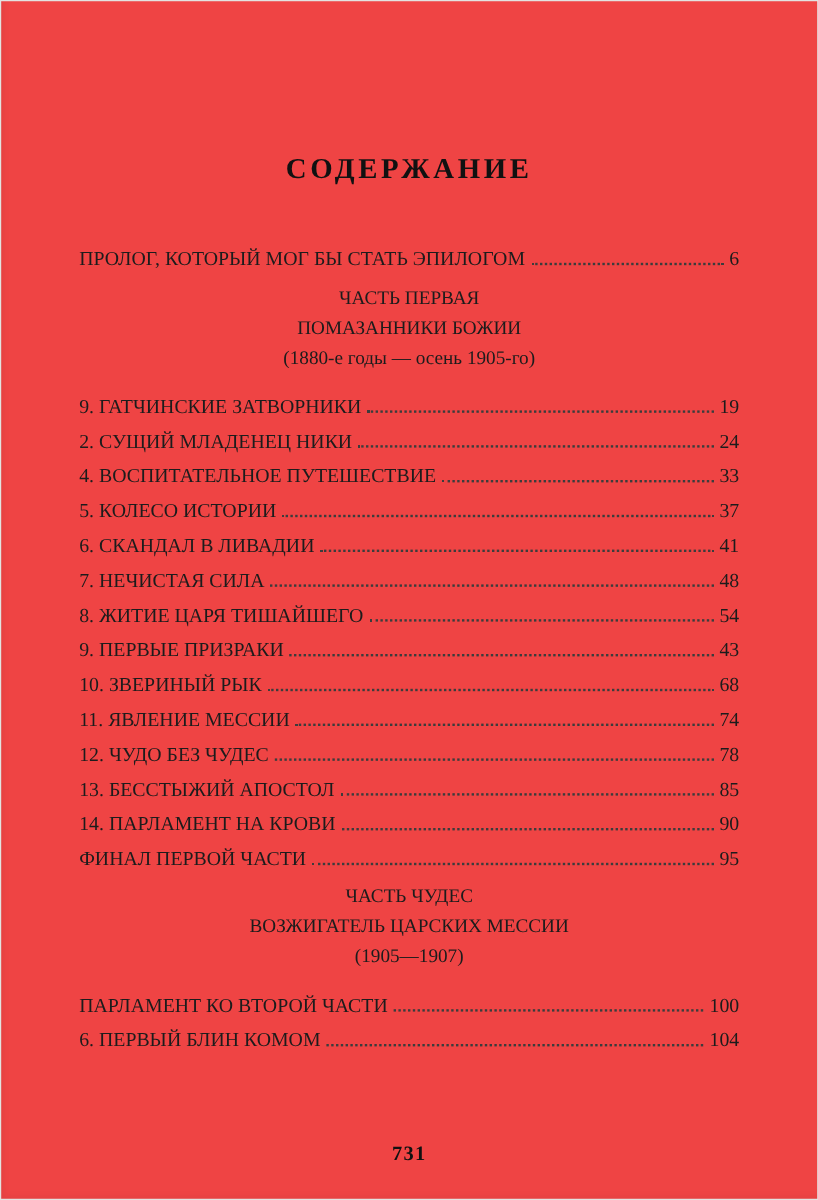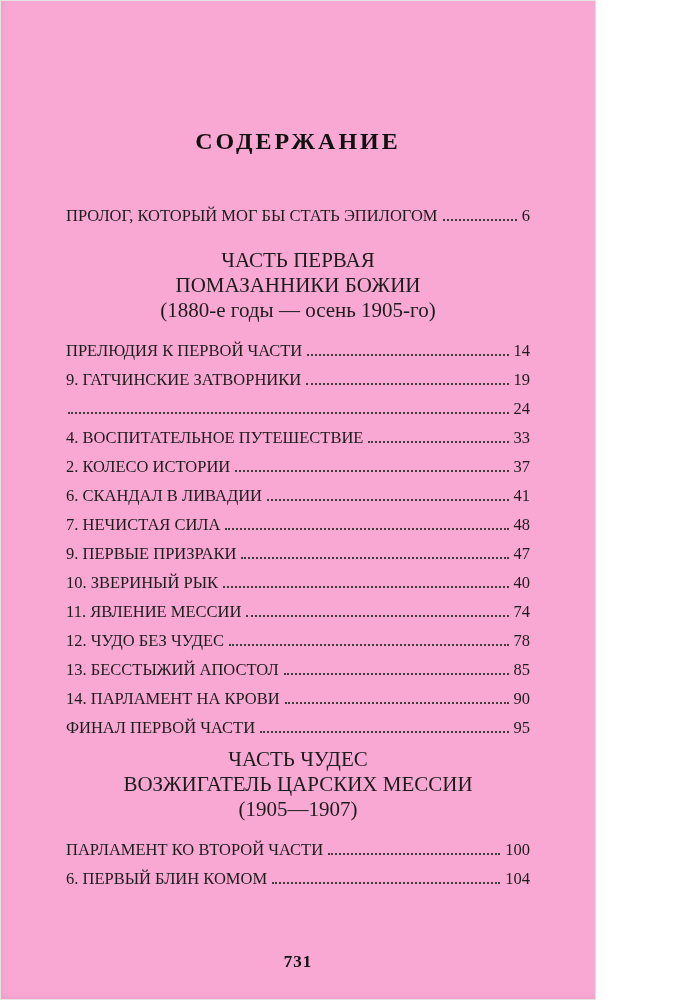--- a/index.html
+++ b/index.html
@@ -7,25 +7,25 @@
     width: 682px;
     height: 1000px;
     background: #ffffff;
     font-family: "Liberation Serif", "DejaVu Serif", serif;
     color: #1c1c1c;
     overflow: hidden;
   }
   .page {
     position: relative;
     box-sizing: border-box;
-    width: 596px;
+    width: 682px;
     height: 1000px;
     padding: 128px 66px 0 66px;
     box-shadow: inset 0 0 0 1px #e3e3e1, inset 3px -3px 6px rgba(0,0,0,0.05);
-    background: #f9a8d4;
+    background: #ef4444;
   }
   .title {
     margin: 0 0 42px 0;
     text-align: center;
     font-size: 24px;
     font-weight: 700;
     letter-spacing: 3px;
     color: #111;
   }
   .toc-row {
@@ -36,24 +36,24 @@
     line-height: 21px;
   }
   .toc-label { white-space: nowrap; padding-right: 3px; }
   .leader {
     flex: 1 1 auto;
     border-bottom: 2px dotted #3c3c3c;
     margin: 0 2px 5px 2px;
     min-width: 12px;
   }
   .toc-page { white-space: nowrap; padding-left: 3px; }
-  .prologue-row { margin-bottom: 22px; }
+  .prologue-row { margin-bottom: 10px; }
   .section-heading {
     text-align: center;
-    font-size: 21px;
+    font-size: 16px;
     line-height: 25px;
     margin: 9px 0 9px 0;
   }
   .folio {
     position: absolute;
     left: 0;
     right: 0;
     bottom: 28px;
     text-align: center;
     font-size: 17px;
@@ -77,62 +77,63 @@
       <span class="toc-page">6</span>
     </div>
 
     <div id="toc-sections">
         <div class="section-heading">
           <div>ЧАСТЬ ПЕРВАЯ</div>
           <div>ПОМАЗАННИКИ БОЖИИ</div>
           <div>(1880-е годы — осень 1905-го)</div>
         </div>
         <div class="toc-row">
-          <span class="toc-label">ПРЕЛЮДИЯ К ПЕРВОЙ ЧАСТИ</span>
-          <span class="leader"></span>
-          <span class="toc-page">14</span>
-        </div>
-        <div class="toc-row">
           <span class="toc-label">9. ГАТЧИНСКИЕ ЗАТВОРНИКИ</span>
           <span class="leader"></span>
           <span class="toc-page">19</span>
         </div>
         <div class="toc-row">
+          <span class="toc-label">2. СУЩИЙ МЛАДЕНЕЦ НИКИ</span>
           <span class="leader"></span>
           <span class="toc-page">24</span>
         </div>
         <div class="toc-row">
           <span class="toc-label">4. ВОСПИТАТЕЛЬНОЕ ПУТЕШЕСТВИЕ</span>
           <span class="leader"></span>
           <span class="toc-page">33</span>
         </div>
         <div class="toc-row">
-          <span class="toc-label">2. КОЛЕСО ИСТОРИИ</span>
+          <span class="toc-label">5. КОЛЕСО ИСТОРИИ</span>
           <span class="leader"></span>
           <span class="toc-page">37</span>
         </div>
         <div class="toc-row">
           <span class="toc-label">6. СКАНДАЛ В ЛИВАДИИ</span>
           <span class="leader"></span>
           <span class="toc-page">41</span>
         </div>
         <div class="toc-row">
           <span class="toc-label">7. НЕЧИСТАЯ СИЛА</span>
           <span class="leader"></span>
           <span class="toc-page">48</span>
         </div>
         <div class="toc-row">
+          <span class="toc-label">8. ЖИТИЕ ЦАРЯ ТИШАЙШЕГО</span>
+          <span class="leader"></span>
+          <span class="toc-page">54</span>
+        </div>
+        <div class="toc-row">
           <span class="toc-label">9. ПЕРВЫЕ ПРИЗРАКИ</span>
           <span class="leader"></span>
-          <span class="toc-page">47</span>
+          <span class="toc-page">43</span>
         </div>
         <div class="toc-row">
           <span class="toc-label">10. ЗВЕРИНЫЙ РЫК</span>
           <span class="leader"></span>
-          <span class="toc-page">40</span>
+          <span class="toc-page">68</span>
         </div>
         <div class="toc-row">
           <span class="toc-label">11. ЯВЛЕНИЕ МЕССИИ</span>
           <span class="leader"></span>
           <span class="toc-page">74</span>
         </div>
         <div class="toc-row">
           <span class="toc-label">12. ЧУДО БЕЗ ЧУДЕС</span>
           <span class="leader"></span>
           <span class="toc-page">78</span>

